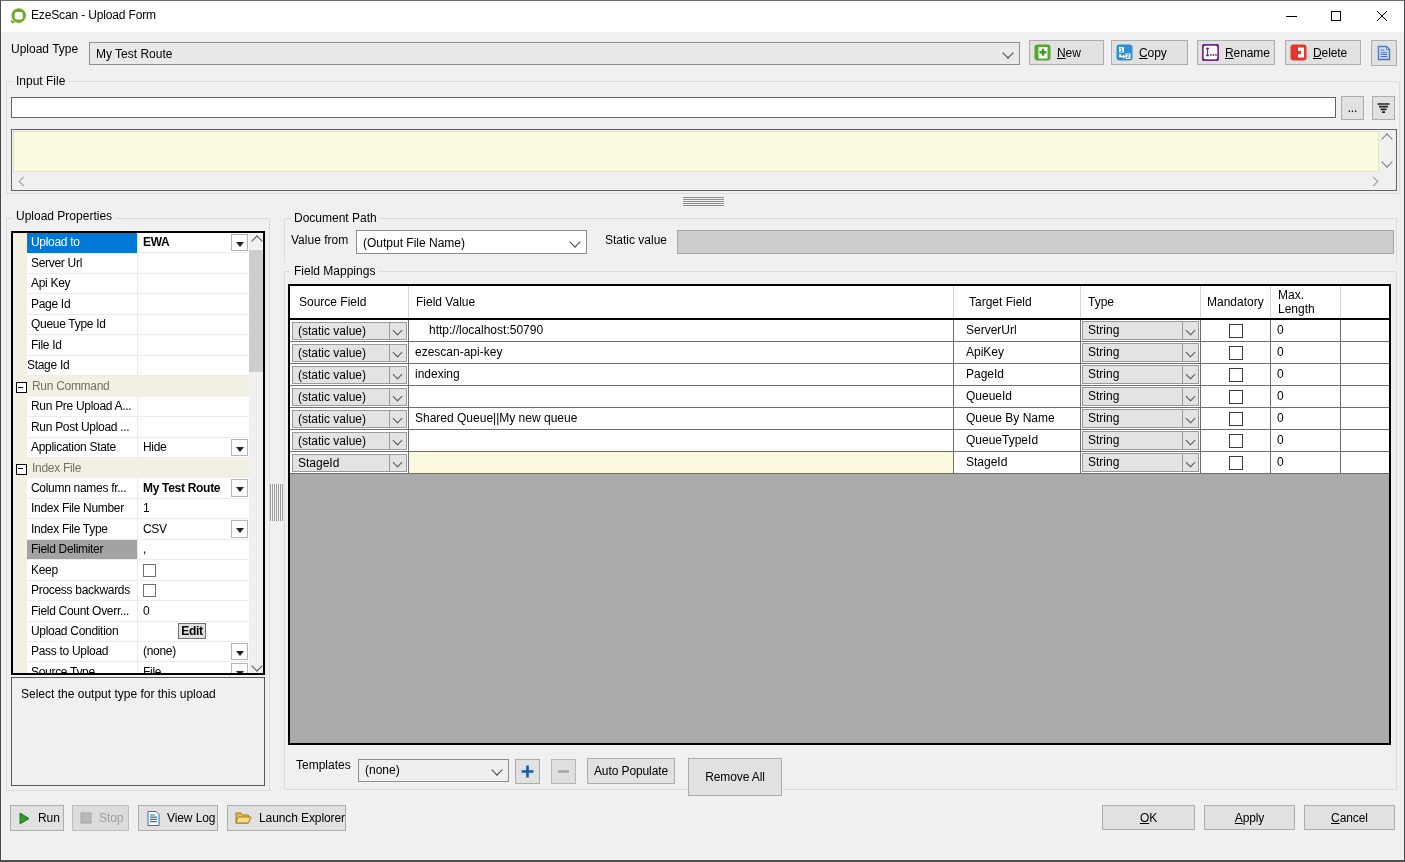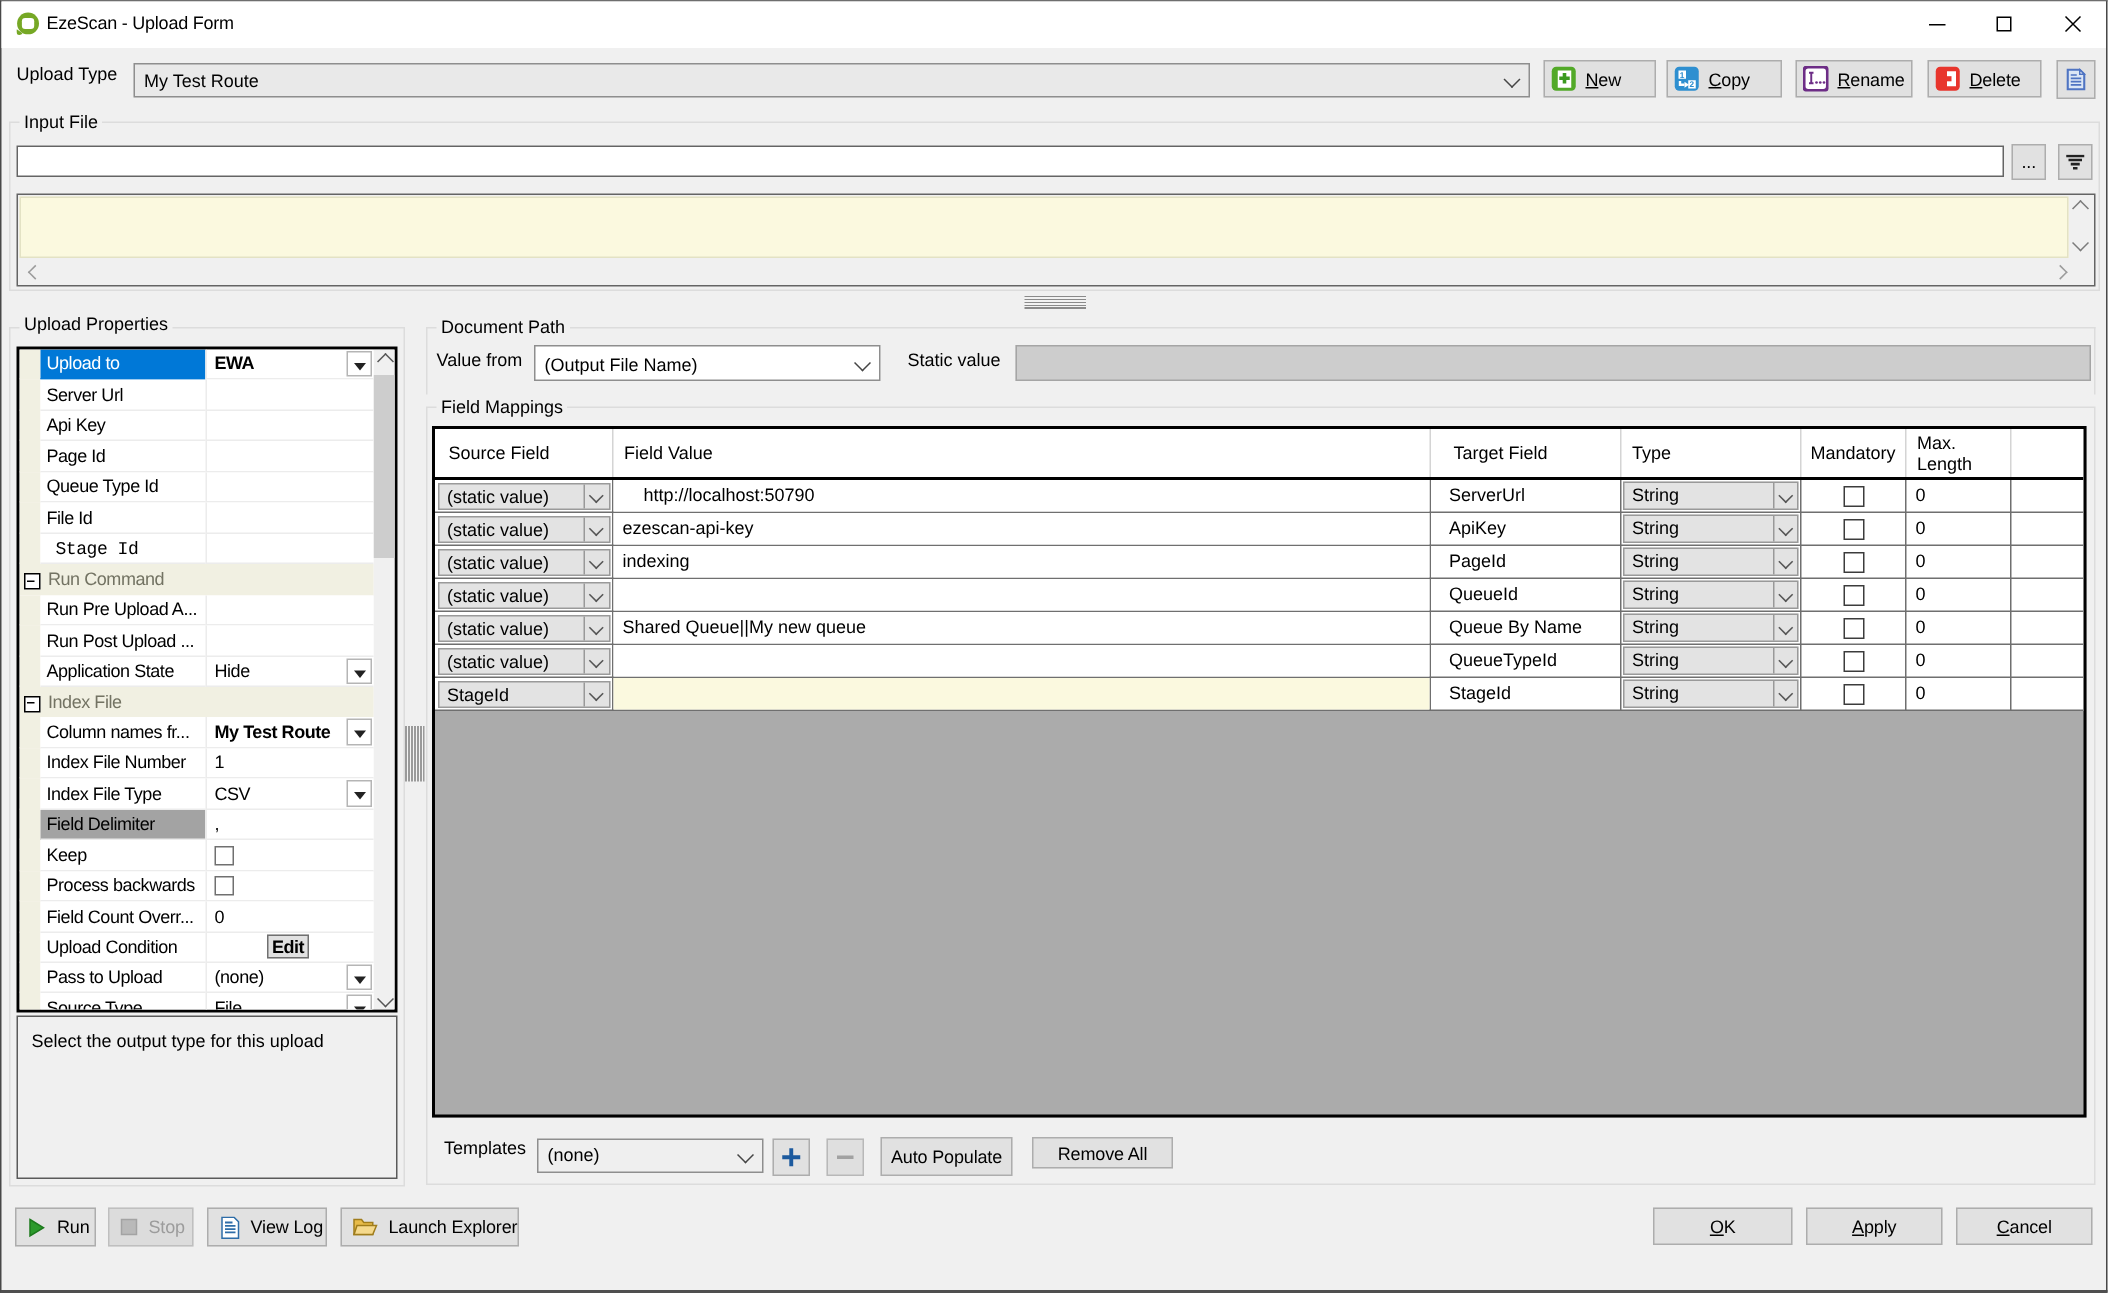--- a/index.html
+++ b/index.html
@@ -125,21 +125,21 @@
       <div class="abs" style="left:0;top:61px;width:14px;height:21px;background:#f1f0e2;border-bottom:1px solid #f1f0e2;box-sizing:border-box;"></div>
       <div class="abs" style="left:14px;top:61px;width:110px;height:21px;background:#fff;color:#000;border-bottom:1px solid #ececec;box-sizing:border-box;line-height:20px;"><span style="margin-left:4px;">Page Id</span></div>
       <div class="abs" style="left:124px;top:61px;width:112px;height:21px;background:#fff;border-bottom:1px solid #ececec;border-left:1px solid #ececec;box-sizing:border-box;line-height:20px;"></div>
       <div class="abs" style="left:0;top:82px;width:14px;height:20px;background:#f1f0e2;border-bottom:1px solid #f1f0e2;box-sizing:border-box;"></div>
       <div class="abs" style="left:14px;top:82px;width:110px;height:20px;background:#fff;color:#000;border-bottom:1px solid #ececec;box-sizing:border-box;line-height:19px;"><span style="margin-left:4px;">Queue Type Id</span></div>
       <div class="abs" style="left:124px;top:82px;width:112px;height:20px;background:#fff;border-bottom:1px solid #ececec;border-left:1px solid #ececec;box-sizing:border-box;line-height:19px;"></div>
       <div class="abs" style="left:0;top:102px;width:14px;height:21px;background:#f1f0e2;border-bottom:1px solid #f1f0e2;box-sizing:border-box;"></div>
       <div class="abs" style="left:14px;top:102px;width:110px;height:21px;background:#fff;color:#000;border-bottom:1px solid #ececec;box-sizing:border-box;line-height:20px;"><span style="margin-left:4px;">File Id</span></div>
       <div class="abs" style="left:124px;top:102px;width:112px;height:21px;background:#fff;border-bottom:1px solid #ececec;border-left:1px solid #ececec;box-sizing:border-box;line-height:20px;"></div>
       <div class="abs" style="left:0;top:123px;width:14px;height:20px;background:#f1f0e2;border-bottom:1px solid #f1f0e2;box-sizing:border-box;"></div>
-      <div class="abs" style="left:14px;top:123px;width:110px;height:20px;background:#fff;color:#000;border-bottom:1px solid #ececec;box-sizing:border-box;line-height:19px;"><span style="margin-left:10px;font-family:Liberation Mono, monospace;">Stage Id</span></div>
+      <div class="abs" style="left:14px;top:123px;width:110px;height:20px;background:#fff;color:#000;border-bottom:1px solid #ececec;box-sizing:border-box;line-height:19px;"><span style="margin-left:0;">Stage Id</span></div>
       <div class="abs" style="left:124px;top:123px;width:112px;height:20px;background:#fff;border-bottom:1px solid #ececec;border-left:1px solid #ececec;box-sizing:border-box;line-height:19px;"></div>
       <div class="abs" style="left:0;top:143px;width:236px;height:21px;background:#f1f0e2;color:#737363;line-height:21px;"><span class="abs" style="left:3px;top:6px;width:9px;height:9px;border:1px solid #000;background:#fff;box-sizing:content-box;"></span><span class="abs" style="left:5px;top:10.5px;width:5px;height:1px;background:#000;"></span><span style="margin-left:19px;">Run Command</span></div>
       <div class="abs" style="left:0;top:164px;width:14px;height:20px;background:#f1f0e2;border-bottom:1px solid #f1f0e2;box-sizing:border-box;"></div>
       <div class="abs" style="left:14px;top:164px;width:110px;height:20px;background:#fff;color:#000;border-bottom:1px solid #ececec;box-sizing:border-box;line-height:19px;"><span style="margin-left:4px;">Run Pre Upload A...</span></div>
       <div class="abs" style="left:124px;top:164px;width:112px;height:20px;background:#fff;border-bottom:1px solid #ececec;border-left:1px solid #ececec;box-sizing:border-box;line-height:19px;"></div>
       <div class="abs" style="left:0;top:184px;width:14px;height:21px;background:#f1f0e2;border-bottom:1px solid #f1f0e2;box-sizing:border-box;"></div>
       <div class="abs" style="left:14px;top:184px;width:110px;height:21px;background:#fff;color:#000;border-bottom:1px solid #ececec;box-sizing:border-box;line-height:20px;"><span style="margin-left:4px;">Run Post Upload ...</span></div>
       <div class="abs" style="left:124px;top:184px;width:112px;height:21px;background:#fff;border-bottom:1px solid #ececec;border-left:1px solid #ececec;box-sizing:border-box;line-height:20px;"></div>
       <div class="abs" style="left:0;top:205px;width:14px;height:20px;background:#f1f0e2;border-bottom:1px solid #f1f0e2;box-sizing:border-box;"></div>
       <div class="abs" style="left:14px;top:205px;width:110px;height:20px;background:#fff;color:#000;border-bottom:1px solid #ececec;box-sizing:border-box;line-height:19px;"><span style="margin-left:4px;">Application State</span></div>
@@ -352,21 +352,21 @@
       <svg width="13" height="13" viewBox="0 0 13 13">
         <path d="M6.5 0.5 v12 M0.5 6.5 h12" stroke="#1c5a9e" stroke-width="2.6"></path>
       </svg>
     </div>
   <div class="abs btn" style="left:550px;top:758px;width:25px;height:25px;background:#dfdfdf;border-color:#b8b8b8;">
       <svg width="13" height="13" viewBox="0 0 13 13">
         <path d="M1 6.5 h11" stroke="#a2a2a2" stroke-width="2.4"></path>
       </svg>
     </div>
   <div class="abs btn" style="left:586px;top:757px;width:88px;height:26px;">Auto Populate</div>
-  <div class="abs btn" style="left:687px;top:757px;width:94px;height:21px;">Remove All</div>
+  <div class="abs btn" style="left:687px;top:757px;width:94px;height:38px;">Remove All</div>
 
   <div class="abs btn" style="left:9px;top:804px;width:54px;height:26px;justify-content:flex-start;padding-left:7px;">
     <svg width="13" height="13" viewBox="0 0 13 13" style="margin-right:7px">
         <path d="M2 1 L11 6.5 L2 12 Z" fill="#2c9a2c" stroke="#1d7a1d"></path>
       </svg>Run
   </div>
   <div class="abs btn" style="left:71px;top:804px;width:57px;height:26px;background:#dcdcdc;border-color:#bfbfbf;color:#9c9c9c;justify-content:flex-start;padding-left:7px;">
     <svg width="12" height="12" viewBox="0 0 12 12" style="margin-right:7px">
         <rect x="1" y="1" width="10" height="10" fill="#b9b9b9" stroke="#a3a3a3"></rect>
       </svg>Stop

